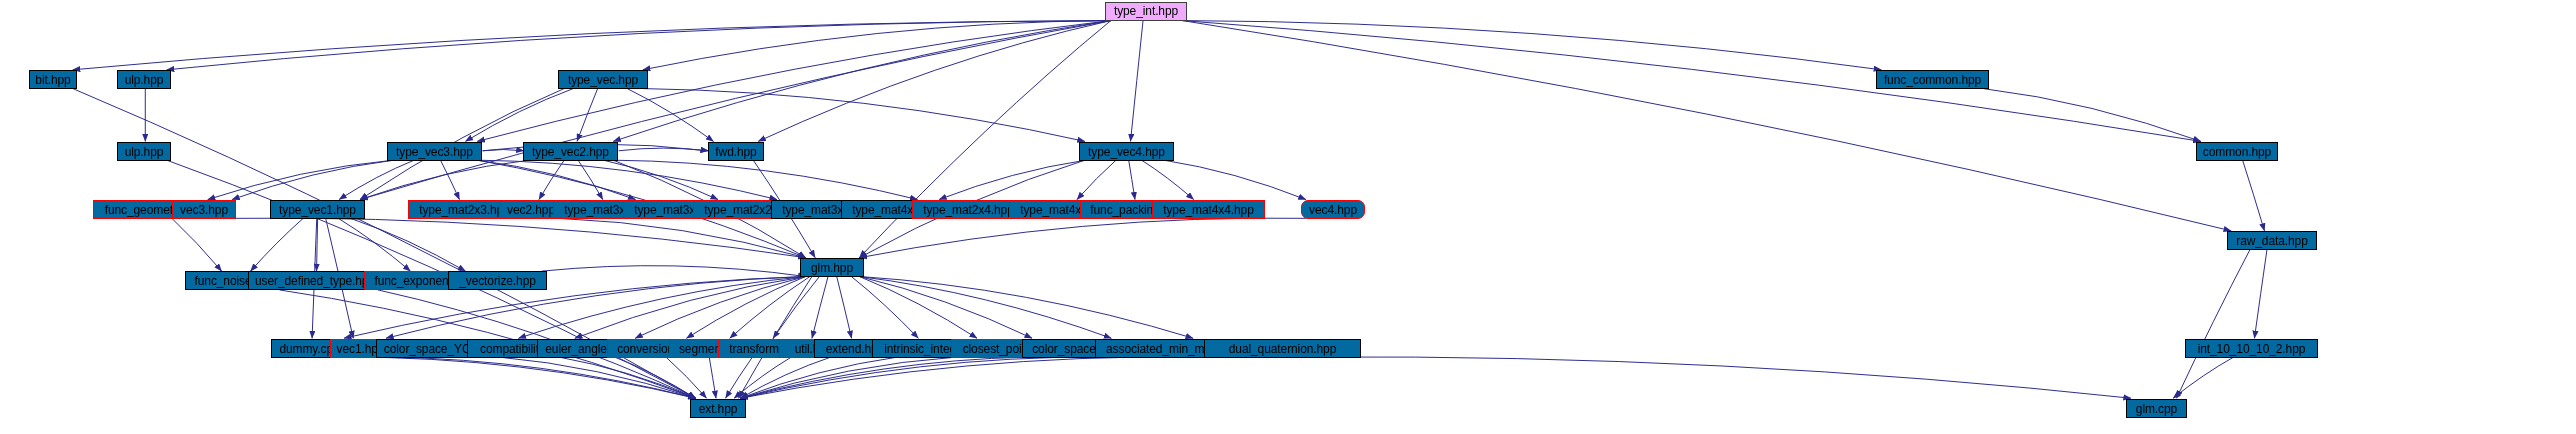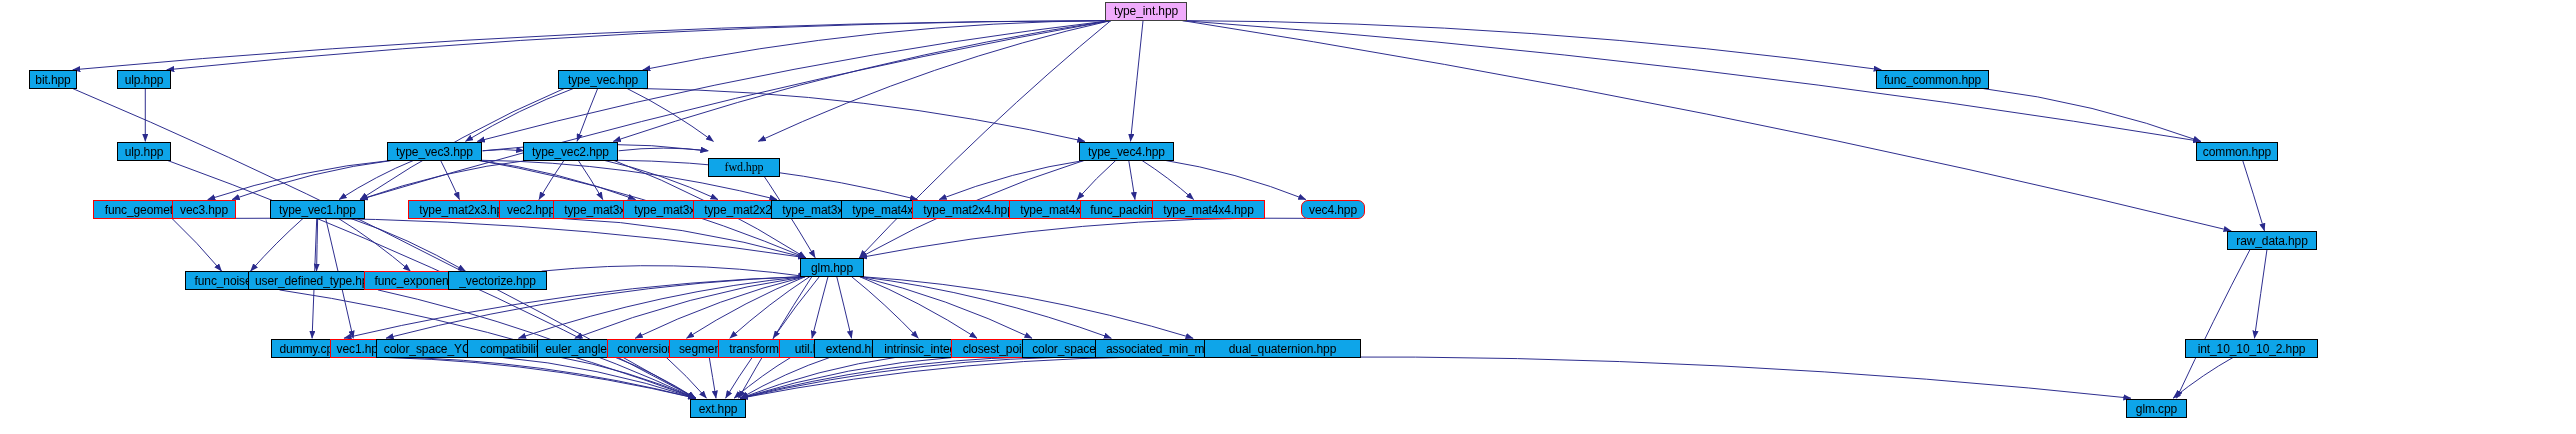--- a/index.html
+++ b/index.html
@@ -1,20 +1,20 @@
 <!DOCTYPE html>
 <html style="font-size:14.3px"><head>
 <meta charset="utf-8">
 <style>
   html,body{margin:0;padding:0;background:#ffffff;}
   #canvas{position:relative;width:2576px;height:434px;background:#ffffff;
           font-family:"Liberation Sans", sans-serif;overflow:hidden;}
   svg#edges{position:absolute;left:0;top:0;width:2576px;height:434px;}
   .node{position:absolute;box-sizing:border-box;display:flex;align-items:center;
-        justify-content:center;white-space:nowrap;background:#0ea5e9;
+        justify-content:center;white-space:nowrap;background:#0369a1;
         border:0.9px solid #000000;height:19px;font-size:12px;color:#000000;
         letter-spacing:-0.1px;}
   .node.red{border-color:#ff0000;}
   .node.root{background:#f0abfc;border-color:#404040;}
 </style>
 </head>
 <body>
 
 <div id="canvas">
   <svg id="edges" xmlns="http://www.w3.org/2000/svg" viewBox="0 0 2876 485" width="2576" height="434">
@@ -121,21 +121,21 @@
   </svg>
   <div id="node-layer">
       <div class="node root" style="left: 1105px; top: 1.8px; width: 82px;">type_int.hpp</div>
       <div class="node" style="left: 29px; top: 70px; width: 48px;">bit.hpp</div>
       <div class="node" style="left: 117px; top: 70px; width: 54px;">ulp.hpp</div>
       <div class="node" style="left: 558px; top: 70px; width: 90px;">type_vec.hpp</div>
       <div class="node" style="left: 1876px; top: 70px; width: 113px;">func_common.hpp</div>
       <div class="node" style="left: 117px; top: 142px; width: 54px;">ulp.hpp</div>
       <div class="node" style="left: 387px; top: 142px; width: 95px;">type_vec3.hpp</div>
       <div class="node" style="left: 523px; top: 142px; width: 95px;">type_vec2.hpp</div>
-      <div class="node" style="left: 708px; top: 158px; width: 72px; font-family: Liberation Serif, serif;">fwd.hpp</div>
+      <div class="node" style="left: 708px; top: 142px; width: 56px;">fwd.hpp</div>
       <div class="node" style="left: 1079px; top: 142px; width: 95px;">type_vec4.hpp</div>
       <div class="node" style="left: 2196px; top: 142px; width: 82px;">common.hpp</div>
       <div class="node red" style="left: 93px; top: 200px; width: 127px;">func_geometric.hpp</div>
       <div class="node red" style="left: 172px; top: 200px; width: 64px;">vec3.hpp</div>
       <div class="node" style="left: 270px; top: 200px; width: 95px;">type_vec1.hpp</div>
       <div class="node red" style="left: 408px; top: 200px; width: 113px;">type_mat2x3.hpp</div>
       <div class="node red" style="left: 499px; top: 200px; width: 64px;">vec2.hpp</div>
       <div class="node red" style="left: 553px; top: 200px; width: 113px;">type_mat3x2.hpp</div>
       <div class="node red" style="left: 623px; top: 200px; width: 113px;">type_mat3x3.hpp</div>
       <div class="node red" style="left: 693px; top: 200px; width: 113px;">type_mat2x2.hpp</div>

